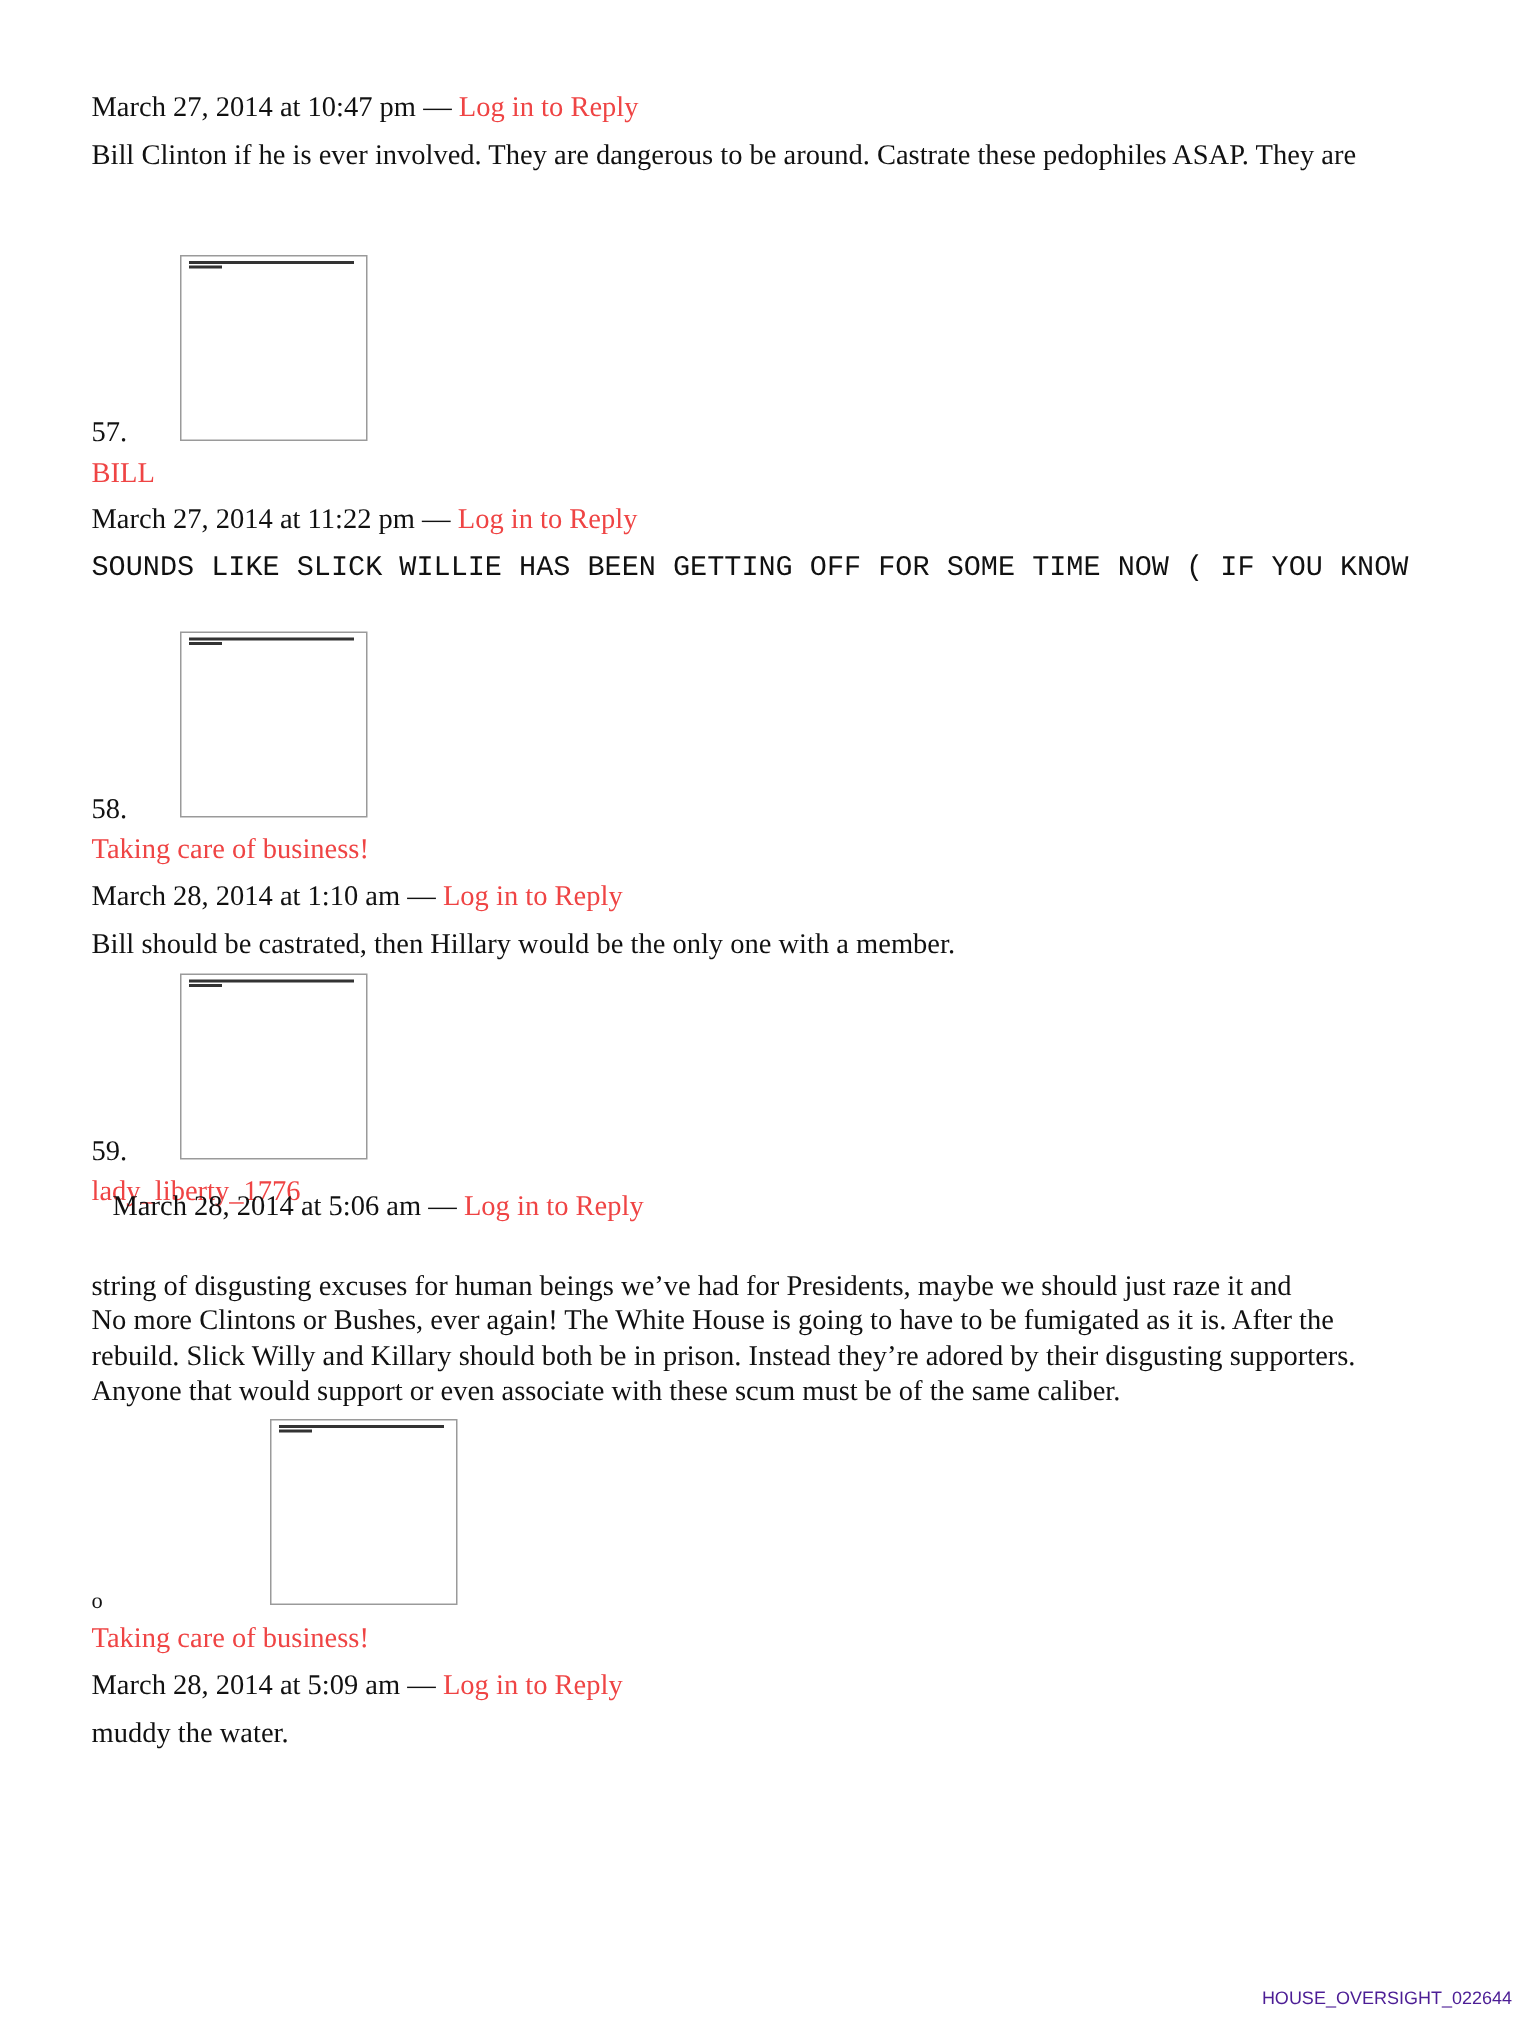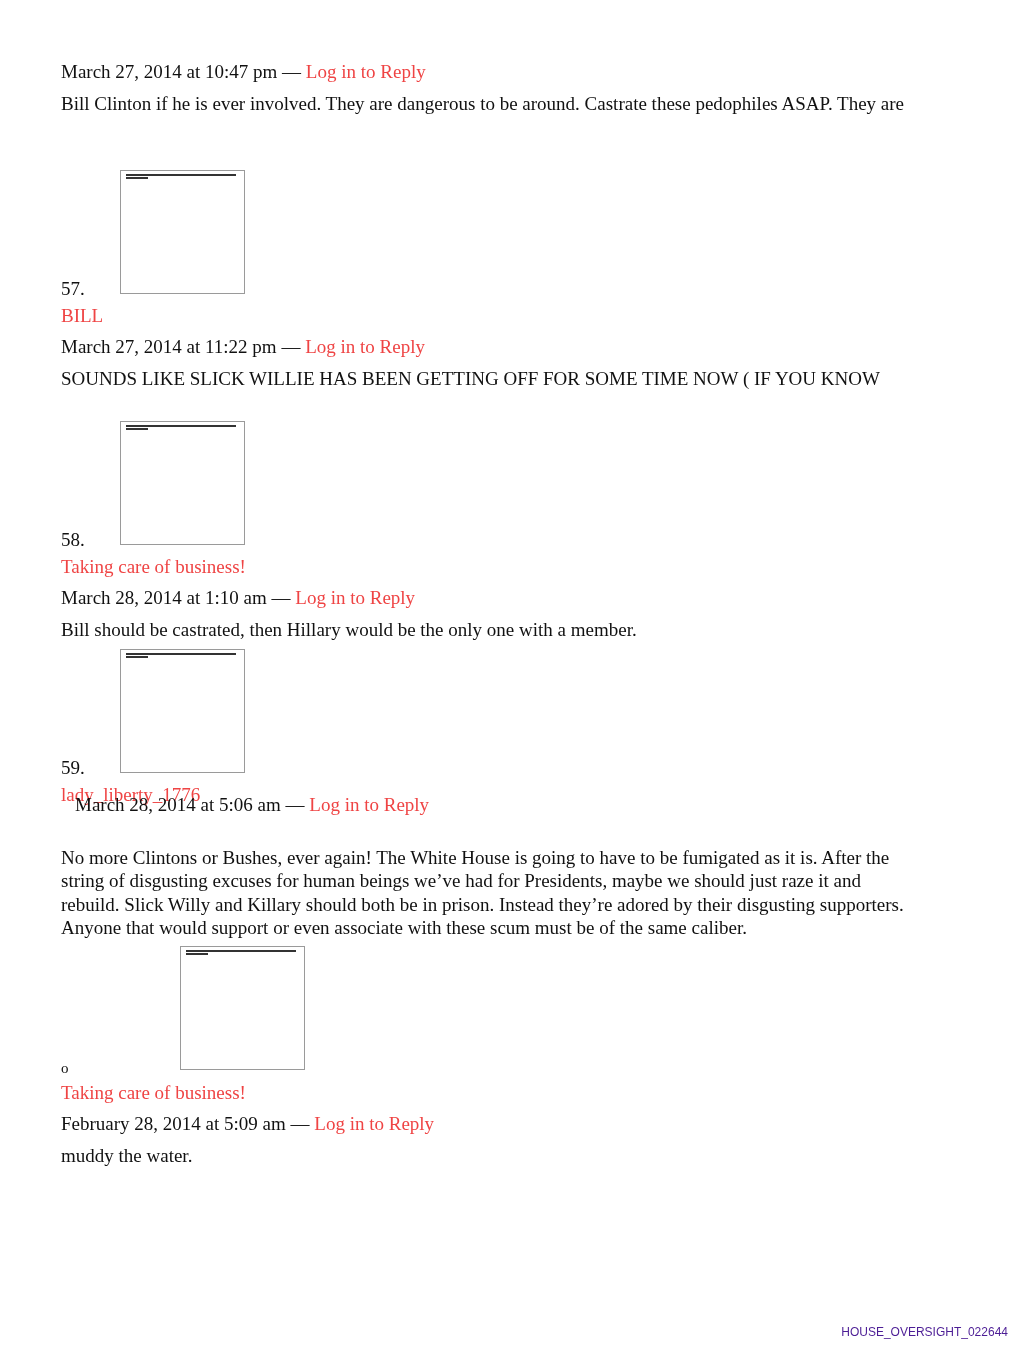--- a/index.html
+++ b/index.html
@@ -25,21 +25,21 @@
 
 <div class="avatar" style="left:120px; top:170px;">
     <div class="t"></div>
     <div class="t2"></div>
   </div>
 <div class="line" style="top:277px;">57.</div>
 <div class="line" style="top:304px;"><a class="link">BILL</a></div>
 <div class="line" style="top:335px;">
   <span>March 27, 2014 at 11:22 pm</span><span> — </span><a class="link">Log in to Reply</a>
 </div>
-<div class="para" style="top:367px;">
+<div class="para" style="top:367px;font-family:Liberation Mono, monospace;">
   <div>SOUNDS LIKE SLICK WILLIE HAS BEEN GETTING OFF FOR SOME TIME NOW ( IF YOU KNOW</div>
 </div>
 
 <div class="avatar" style="left:120px; top:421px;">
     <div class="t"></div>
     <div class="t2"></div>
   </div>
 <div class="line" style="top:528px;">58.</div>
 <div class="line" style="top:555px;"><a class="link">Taking care of business!</a></div>
 <div class="line" style="top:586px;">
@@ -52,32 +52,32 @@
 <div class="avatar" style="left:120px; top:649px;">
     <div class="t"></div>
     <div class="t2"></div>
   </div>
 <div class="line" style="top:756px;">59.</div>
 <div class="line" style="top:783px;"><a class="link">lady_liberty_1776</a></div>
 <div class="line" style="top:793px;margin-left:14px;">
   <span>March 28, 2014 at 5:06 am</span><span> — </span><a class="link">Log in to Reply</a>
 </div>
 <div class="para" style="top:846px;">
+  <div>string of disgusting excuses for human beings we’ve had for Presidents, maybe we should just raze it and</div>
   <div>No more Clintons or Bushes, ever again! The White House is going to have to be fumigated as it is. After the</div>
-  <div>string of disgusting excuses for human beings we’ve had for Presidents, maybe we should just raze it and</div>
   <div>rebuild. Slick Willy and Killary should both be in prison. Instead they’re adored by their disgusting supporters.</div>
   <div>Anyone that would support or even associate with these scum must be of the same caliber.</div>
 </div>
 
 <div class="avatar" style="left:180px; top:946px;">
     <div class="t"></div>
     <div class="t2"></div>
   </div>
 <div class="line" style="top:1057px; font-size:15px;">o</div>
 <div class="line" style="top:1081px;"><a class="link">Taking care of business!</a></div>
 <div class="line" style="top:1112px;">
-  <span>February 28, 2014 at 5:09 am</span><span> — </span><a class="link">Log in to Reply</a>
+  <span>March 28, 2014 at 5:09 am</span><span> — </span><a class="link">Log in to Reply</a>
 </div>
 <div class="para" style="top:1144px;">
   <div>muddy the water.</div>
 </div>
 
 <div class="footer">HOUSE_OVERSIGHT_022644</div>
 
 </body></html>

